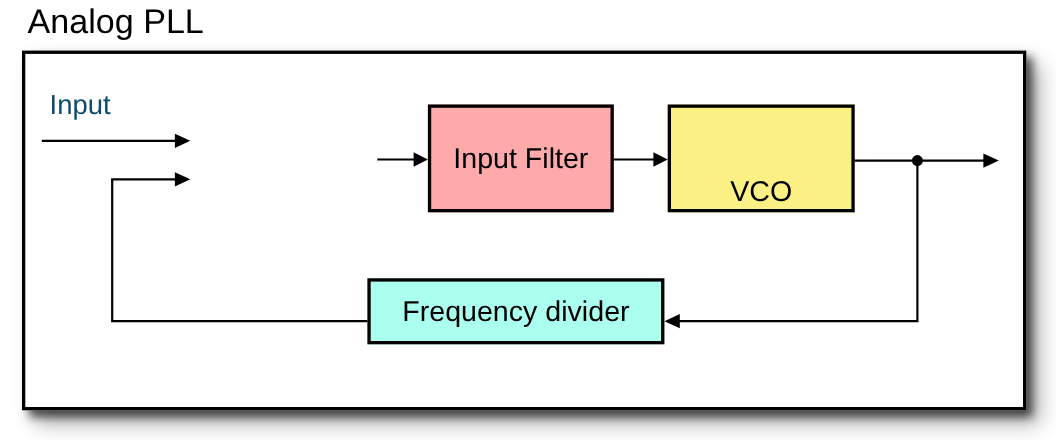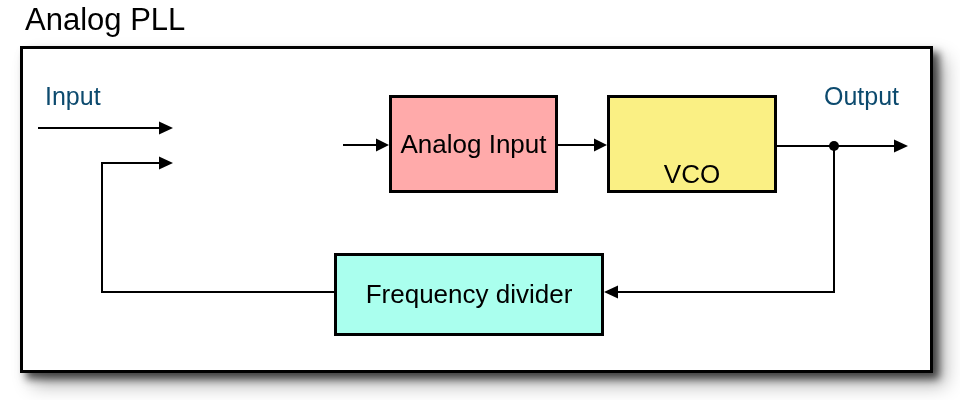--- a/index.html
+++ b/index.html
@@ -41,21 +41,21 @@
     display: flex;
     align-items: center;
     justify-content: center;
     font-size: 26px;
     color: #000000;
     white-space: nowrap;
   }
   .block-pfd              { left: 173px; top:  95px; width: 170px; height:  98px; }
   .block-analog-filter    { left: 389px; top:  95px; width: 169px; height:  98px; }
   .block-vco              { left: 607px; top:  95px; width: 170px; height:  98px; }
-  .block-frequency-divider{ left: 334px; top: 253px; width: 270px; height:  83px; }
+  .block-frequency-divider{ left: 334px; top: 253px; width: 270px; height:  60px; }
   .port-label {
     position: absolute;
     font-size: 25px;
     color: #0c4a6e;
     white-space: nowrap;
   }
   .label-input  { left: 45px;  top: 82px; }
   .label-output { left: 824px; top: 82px; }
   .wires {
     position: absolute;
@@ -70,25 +70,24 @@
 <body>
 
 <div class="stage">
 
   <div class="diagram-title">Analog PLL</div>
 
   <div class="frame"></div>
 
   <div class="port-label label-input">Input</div>
 
-  <div class="port-label label-output">Output</div>
 
 
   <div class="block block-analog-filter" style="background: rgb(255, 170, 170);">
-    <span>Analog Input</span>
+    <span>Input Filter</span>
   </div>
 
   <div class="block block-vco" style="background: rgb(250, 240, 132); align-items: flex-end;">
     <span>VCO</span>
   </div>
 
   <div class="block block-frequency-divider" style="background: rgb(170, 255, 238);">
     <span>Frequency divider</span>
   </div>
 

